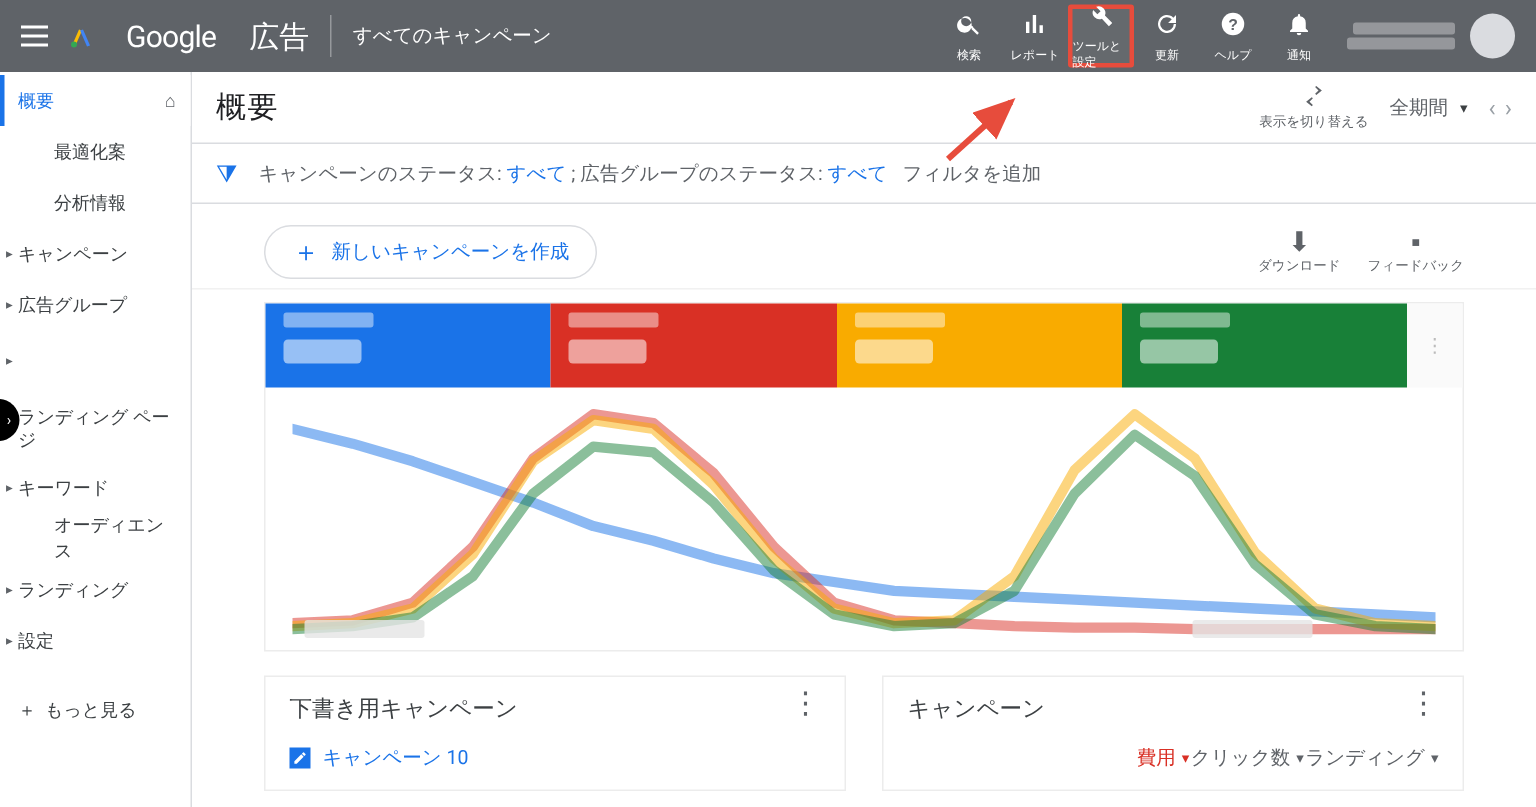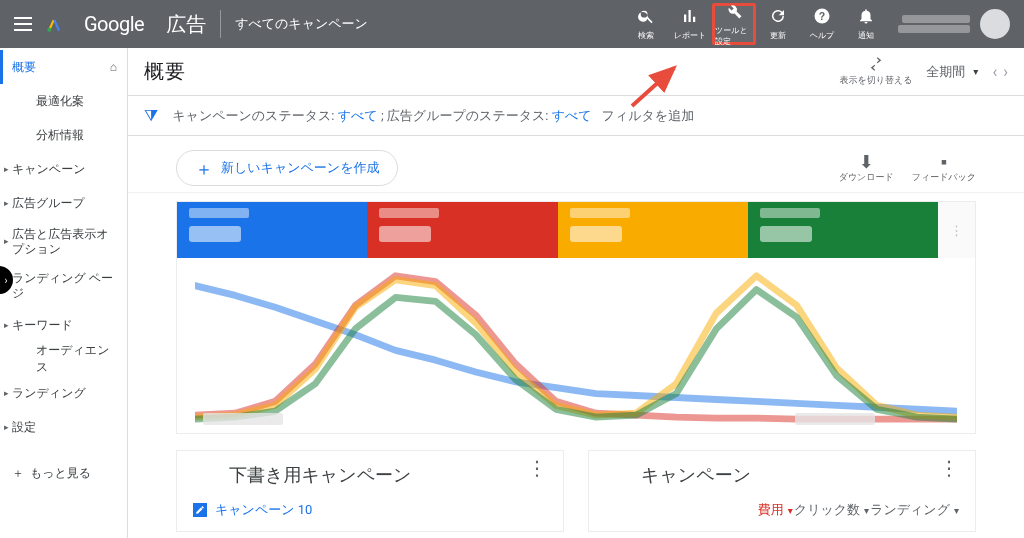--- a/index.html
+++ b/index.html
@@ -72,21 +72,21 @@
     .chart-tab .blur-b { height: 16px; width: 52px; background: rgba(255,255,255,0.55); border-radius:3px; margin-top: 4px; }
     .chart-tab.extra { background: #fafafa; flex: 0 0 32px; display:flex; align-items:center; justify-content:center; }
     .chart-plot { height: 175px; padding: 8px 18px 10px; position:relative; }
     .chart-plot svg { width:100%; height:100%; }
     .blurstrip { position:absolute; bottom: 8px; height:12px; width: 80px; background:#e5e5e5; border-radius:2px; opacity:0.8;}
     .blurstrip.left { left: 26px; }
     .blurstrip.right { right: 100px; }
 
     .cards-row { display:flex; gap: 24px; margin: 8px 48px 16px; }
     .panel-card { flex:1; border:1px solid #ececec; background:#fff; padding: 12px 16px; }
-    .panel-card h3 { font-size: 18px; font-weight: 500; margin-bottom: 8px; margin-left: 36px; }
+    .panel-card h3 { font-size: 15px; font-weight: 500; margin-bottom: 8px; }
     .panel-card .more-icon { float:right; color:#5f6368; cursor:pointer; font-size:20px; line-height:0.5; }
     .panel-card .row2 { margin-top: 14px; display:flex; align-items:center; gap:8px; }
     .linklike { color:#1a73e8; cursor:pointer; }
     .pencil { width:14px; height:14px; background:#1a73e8; display:inline-flex; align-items:center; justify-content:center; }
     .pencil svg { width:10px; height:10px; fill:#fff; }
     .metrics { display:flex; gap:1px; align-items:center; }
     .metric { display:flex; align-items:center; gap:4px; color:#5f6368; font-size:13px; }
     .metric.sel { color:#d93025; font-weight:500; }
     .caret { font-size:10px; }
 
@@ -190,21 +190,20 @@
     <div class="side-item">
         <span class="expand">▸</span>
         <span>キャンペーン</span>
       </div>
     <div class="side-item">
         <span class="expand">▸</span>
         <span>広告グループ</span>
       </div>
     <div class="side-item" style="height:44px; line-height:1.25;">
         <span class="expand">▸</span>
-        <span>広告と広告表示オプション</span>
       </div>
     <div class="side-item" style="height:44px; line-height:1.25;">
         <span class="expand">▸</span>
         <span>ランディング ページ</span>
       </div>
     <div class="side-item">
         <span class="expand">▸</span>
         <span>キーワード</span>
       </div>
     <div class="side-item indent">

